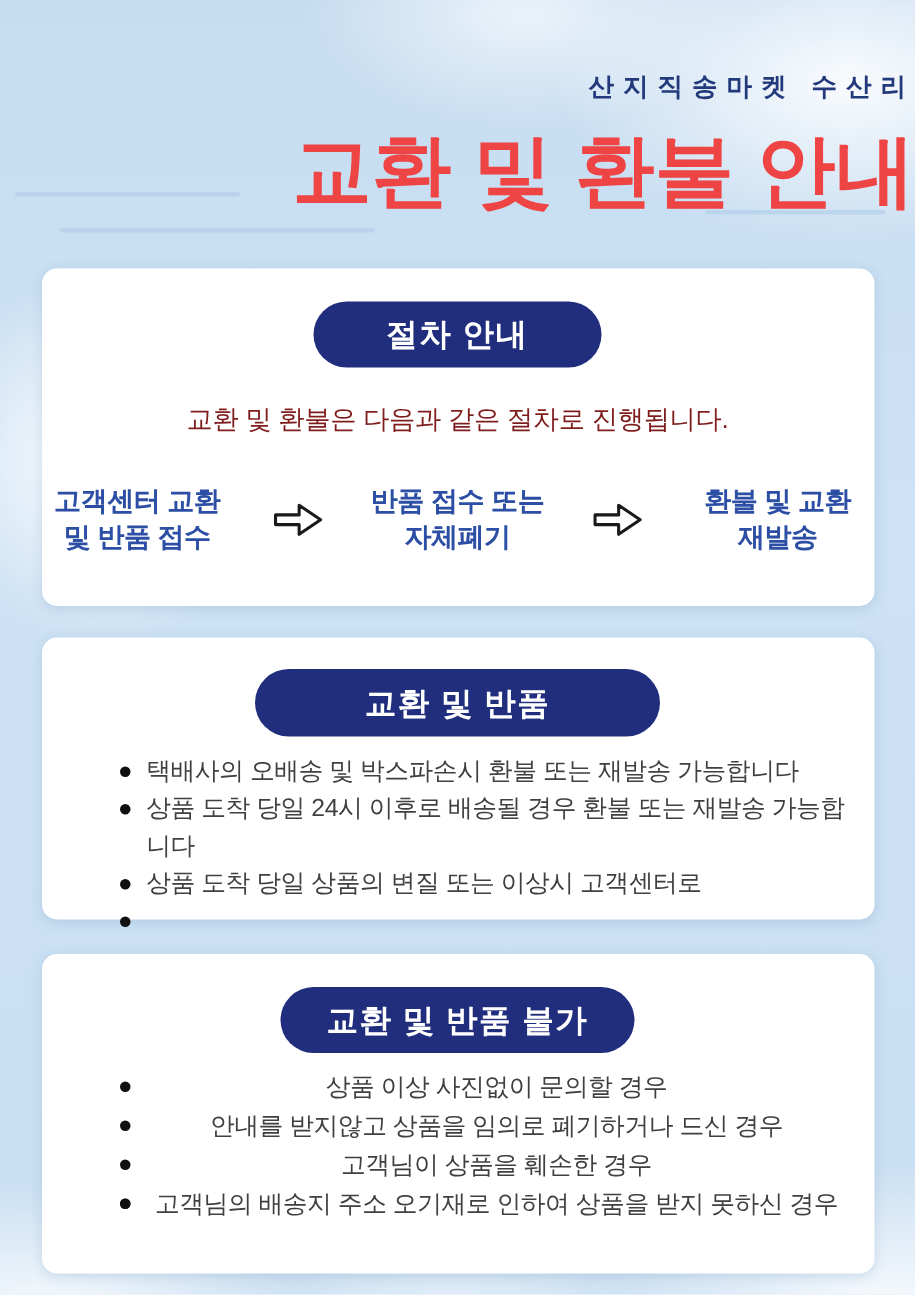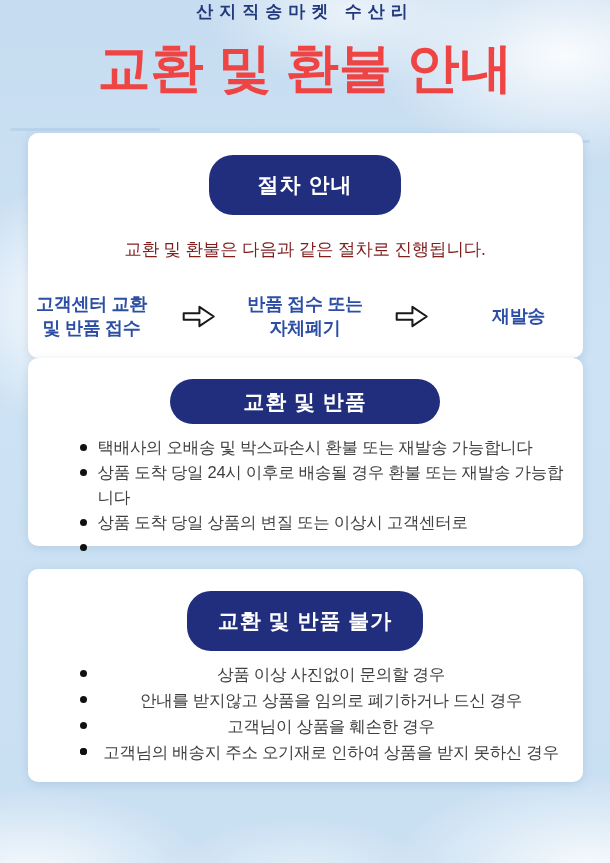--- a/index.html
+++ b/index.html
@@ -19,42 +19,42 @@
       linear-gradient(180deg, #c6dcf0 0%, #cde2f4 40%, #c9dff2 100%);
   }
   .wave-line {
     position: absolute; height: 3px; border-radius: 2px;
     background: rgba(173, 203, 230, 0.55);
   }
   #wave1 { left: 10px;  top: 128px; width: 150px; }
   #wave2 { left: 40px;  top: 152px; width: 210px; }
   #wave3 { left: 470px; top: 140px; width: 120px; }
 
-  .header { position: relative; text-align: center; }
+  .header { position: relative; text-align: right; padding-top: 46px; }
   .brand {
     font-size: 17px; font-weight: 700; letter-spacing: 6px;
     color: #22397b;
   }
   .title {
     margin-top: 10px;
     font-size: 53px; font-weight: 700; letter-spacing: 0px;
     color: #ef4444;
   }
 
   .cards { position: relative; width: 555px; margin: 0 auto; }
   .card {
     background: #ffffff; border-radius: 10px;
     box-shadow: 0 2px 8px rgba(110, 145, 185, 0.25);
   }
   #card-procedure { margin-top: 28px; height: 225px; }
-  #card-exchange  { height: 188px; }
+  #card-exchange  { margin-top: 21px; height: 188px; }
   #card-denied    { margin-top: 23px; height: 213px; }
 
   .pill {
-    margin: 0 auto; height: 60px;
+    margin: 0 auto; height: 44px;
     display: flex; align-items: center; justify-content: center;
     background: #212e7d; border-radius: 24px;
     color: #ffffff; font-size: 21px; font-weight: 800; letter-spacing: 1px;
   }
   #card-procedure .pill { width: 192px; transform: translateY(22px); }
   #card-exchange  .pill { width: 270px; height: 45px; transform: translateY(21px); }
   #card-denied    .pill { width: 236px; transform: translateY(22px); }
 
   .desc {
     margin-top: 44px; text-align: center;
@@ -113,20 +113,21 @@
         <path d="M4 11.5 H21 V4.5 L36.5 15 L21 25.5 V18.5 H4 Z" fill="#ffffff" stroke="#1a1a1a" stroke-width="2.2" stroke-linejoin="round"></path>
       </svg>
       <div class="step">
         <div>반품 접수 또는</div>
         <div>자체폐기</div>
       </div>
       <svg class="arrow-icon" viewBox="0 0 40 30">
         <path d="M4 11.5 H21 V4.5 L36.5 15 L21 25.5 V18.5 H4 Z" fill="#ffffff" stroke="#1a1a1a" stroke-width="2.2" stroke-linejoin="round"></path>
       </svg>
       <div class="step">
+        <div>환불 및 교환</div>
         <div>재발송</div>
       </div>
     </div>
   </section>
 
   <section class="card" id="card-exchange">
     <div class="pill">교환 및 반품</div>
     <ul class="policy-list">
       <li><span class="bullet-dot"></span><span>택배사의 오배송 및 박스파손시 환불 또는 재발송 가능합니다</span></li>
       <li><span class="bullet-dot"></span><span>상품 도착 당일 24시 이후로 배송될 경우 환불 또는 재발송 가능합니다</span></li>

